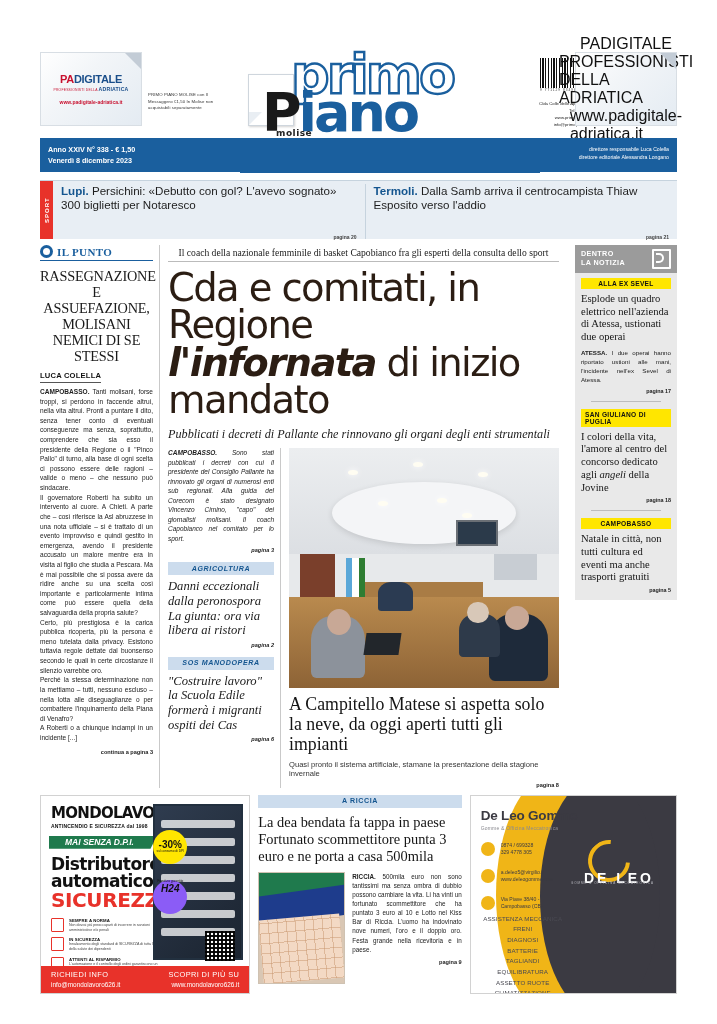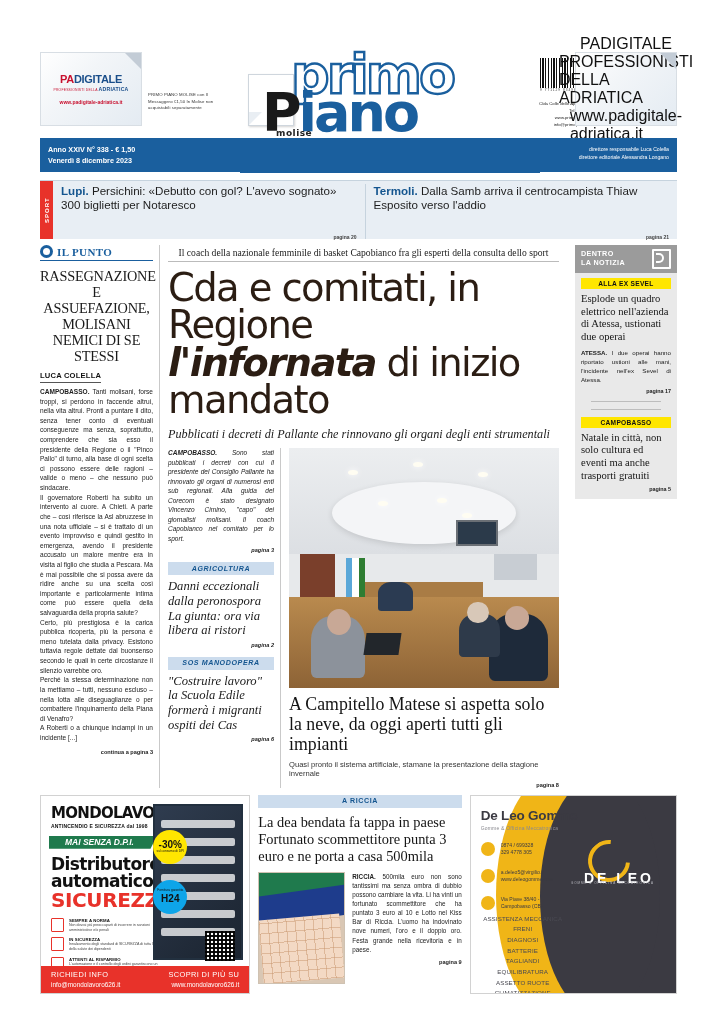--- a/index.html
+++ b/index.html
@@ -136,21 +136,21 @@
   .mlv-feat{margin:8px 0 0 10px;width:118px;}
   .mlv-f{display:flex;gap:5px;margin-bottom:5px;}
   .mlv-fic{width:11px;height:12px;border:1px solid #e8322a;border-radius:1px;flex:none;}
   .mlv-ft{font-size:4.3px;font-weight:bold;color:#111;letter-spacing:0.1px;}
   .mlv-fd{font-size:3.6px;color:#444;line-height:1.35;}
   .mlv-img{position:absolute;right:6px;top:8px;width:86px;height:152px;background:linear-gradient(135deg,#2f3c4f,#1b2430);border:2px solid #22303f;}
   .mlv-img .shelf{position:absolute;left:6px;right:6px;height:8px;background:rgba(255,255,255,.75);border-radius:2px;}
   .mlv-b1{position:absolute;right:62px;top:34px;width:34px;height:34px;border-radius:50%;background:#ffe600;display:flex;flex-direction:column;align-items:center;justify-content:center;}
   .mlv-b1 .p{font-size:10px;font-weight:bold;color:#111;}
   .mlv-b1 .q{font-size:3.2px;color:#111;text-align:center;line-height:1.15;}
-  .mlv-b2{position:absolute;right:62px;top:84px;width:34px;height:34px;border-radius:50%;background:#0ea5e9;display:flex;flex-direction:column;align-items:center;justify-content:center;}
+  .mlv-b2{position:absolute;right:62px;top:84px;width:34px;height:34px;border-radius:50%;background:#8b5cf6;display:flex;flex-direction:column;align-items:center;font-style:italic;}
   .mlv-b2 .q{font-size:3.2px;color:#111;text-align:center;line-height:1.15;}
   .mlv-b2 .p{font-size:10px;font-weight:bold;color:#111;}
   .mlv-qr{position:absolute;right:14px;bottom:32px;width:30px;height:30px;background:
      repeating-linear-gradient(90deg,#111 0 2px,#fff 2px 4px),
      repeating-linear-gradient(0deg,#111 0 2px,#fff 2px 4px);background-blend-mode:multiply;}
   .mlv-foot{position:absolute;left:0;right:0;bottom:0;height:27px;background:#e8322a;color:#fff;display:flex;align-items:center;justify-content:space-between;padding:0 10px;box-sizing:border-box;}
   .mlv-foot div{font-size:6.4px;line-height:1.5;}
   .mlv-foot .big{font-size:7.4px;letter-spacing:0.4px;}
 
   
@@ -350,26 +350,31 @@
 
         <div>
           <div class="dn-lbl">ALLA EX SEVEL</div>
           <div class="dn-head">Esplode un quadro elettrico nell'azienda di Atessa, ustionati due operai</div>
           <div class="dn-body"><b>ATESSA.</b><span> I due operai hanno riportato ustioni alle mani, l'incidente nell'ex Sevel di Atessa.</span></div>
           <div class="dn-pag">pagina 17</div>
         </div>
 
         <div class="dn-rule"></div>
 
+        <div>
+          <div class="dn-lbl lft">SAN GIULIANO DI PUGLIA</div>
+          <div class="dn-head"><span>I colori della vita, l'amore al centro del concorso dedicato agli </span><span class="it">angeli</span><span> della Jovine</span></div>
+          <div class="dn-pag">pagina 18</div>
+        </div>
 
         <div class="dn-rule"></div>
 
         <div>
           <div class="dn-lbl">CAMPOBASSO</div>
-          <div class="dn-head">Natale in città, non solo cultura ed eventi ma anche trasporti gratuiti</div>
+          <div class="dn-head">Natale in città, non tutti cultura ed eventi ma anche trasporti gratuiti</div>
           <div class="dn-pag">pagina 5</div>
         </div>
       </div>
     </div>
   </div>
 
   <div class="bottom">
 
     <div class="b-left">
       <div class="mlv">

